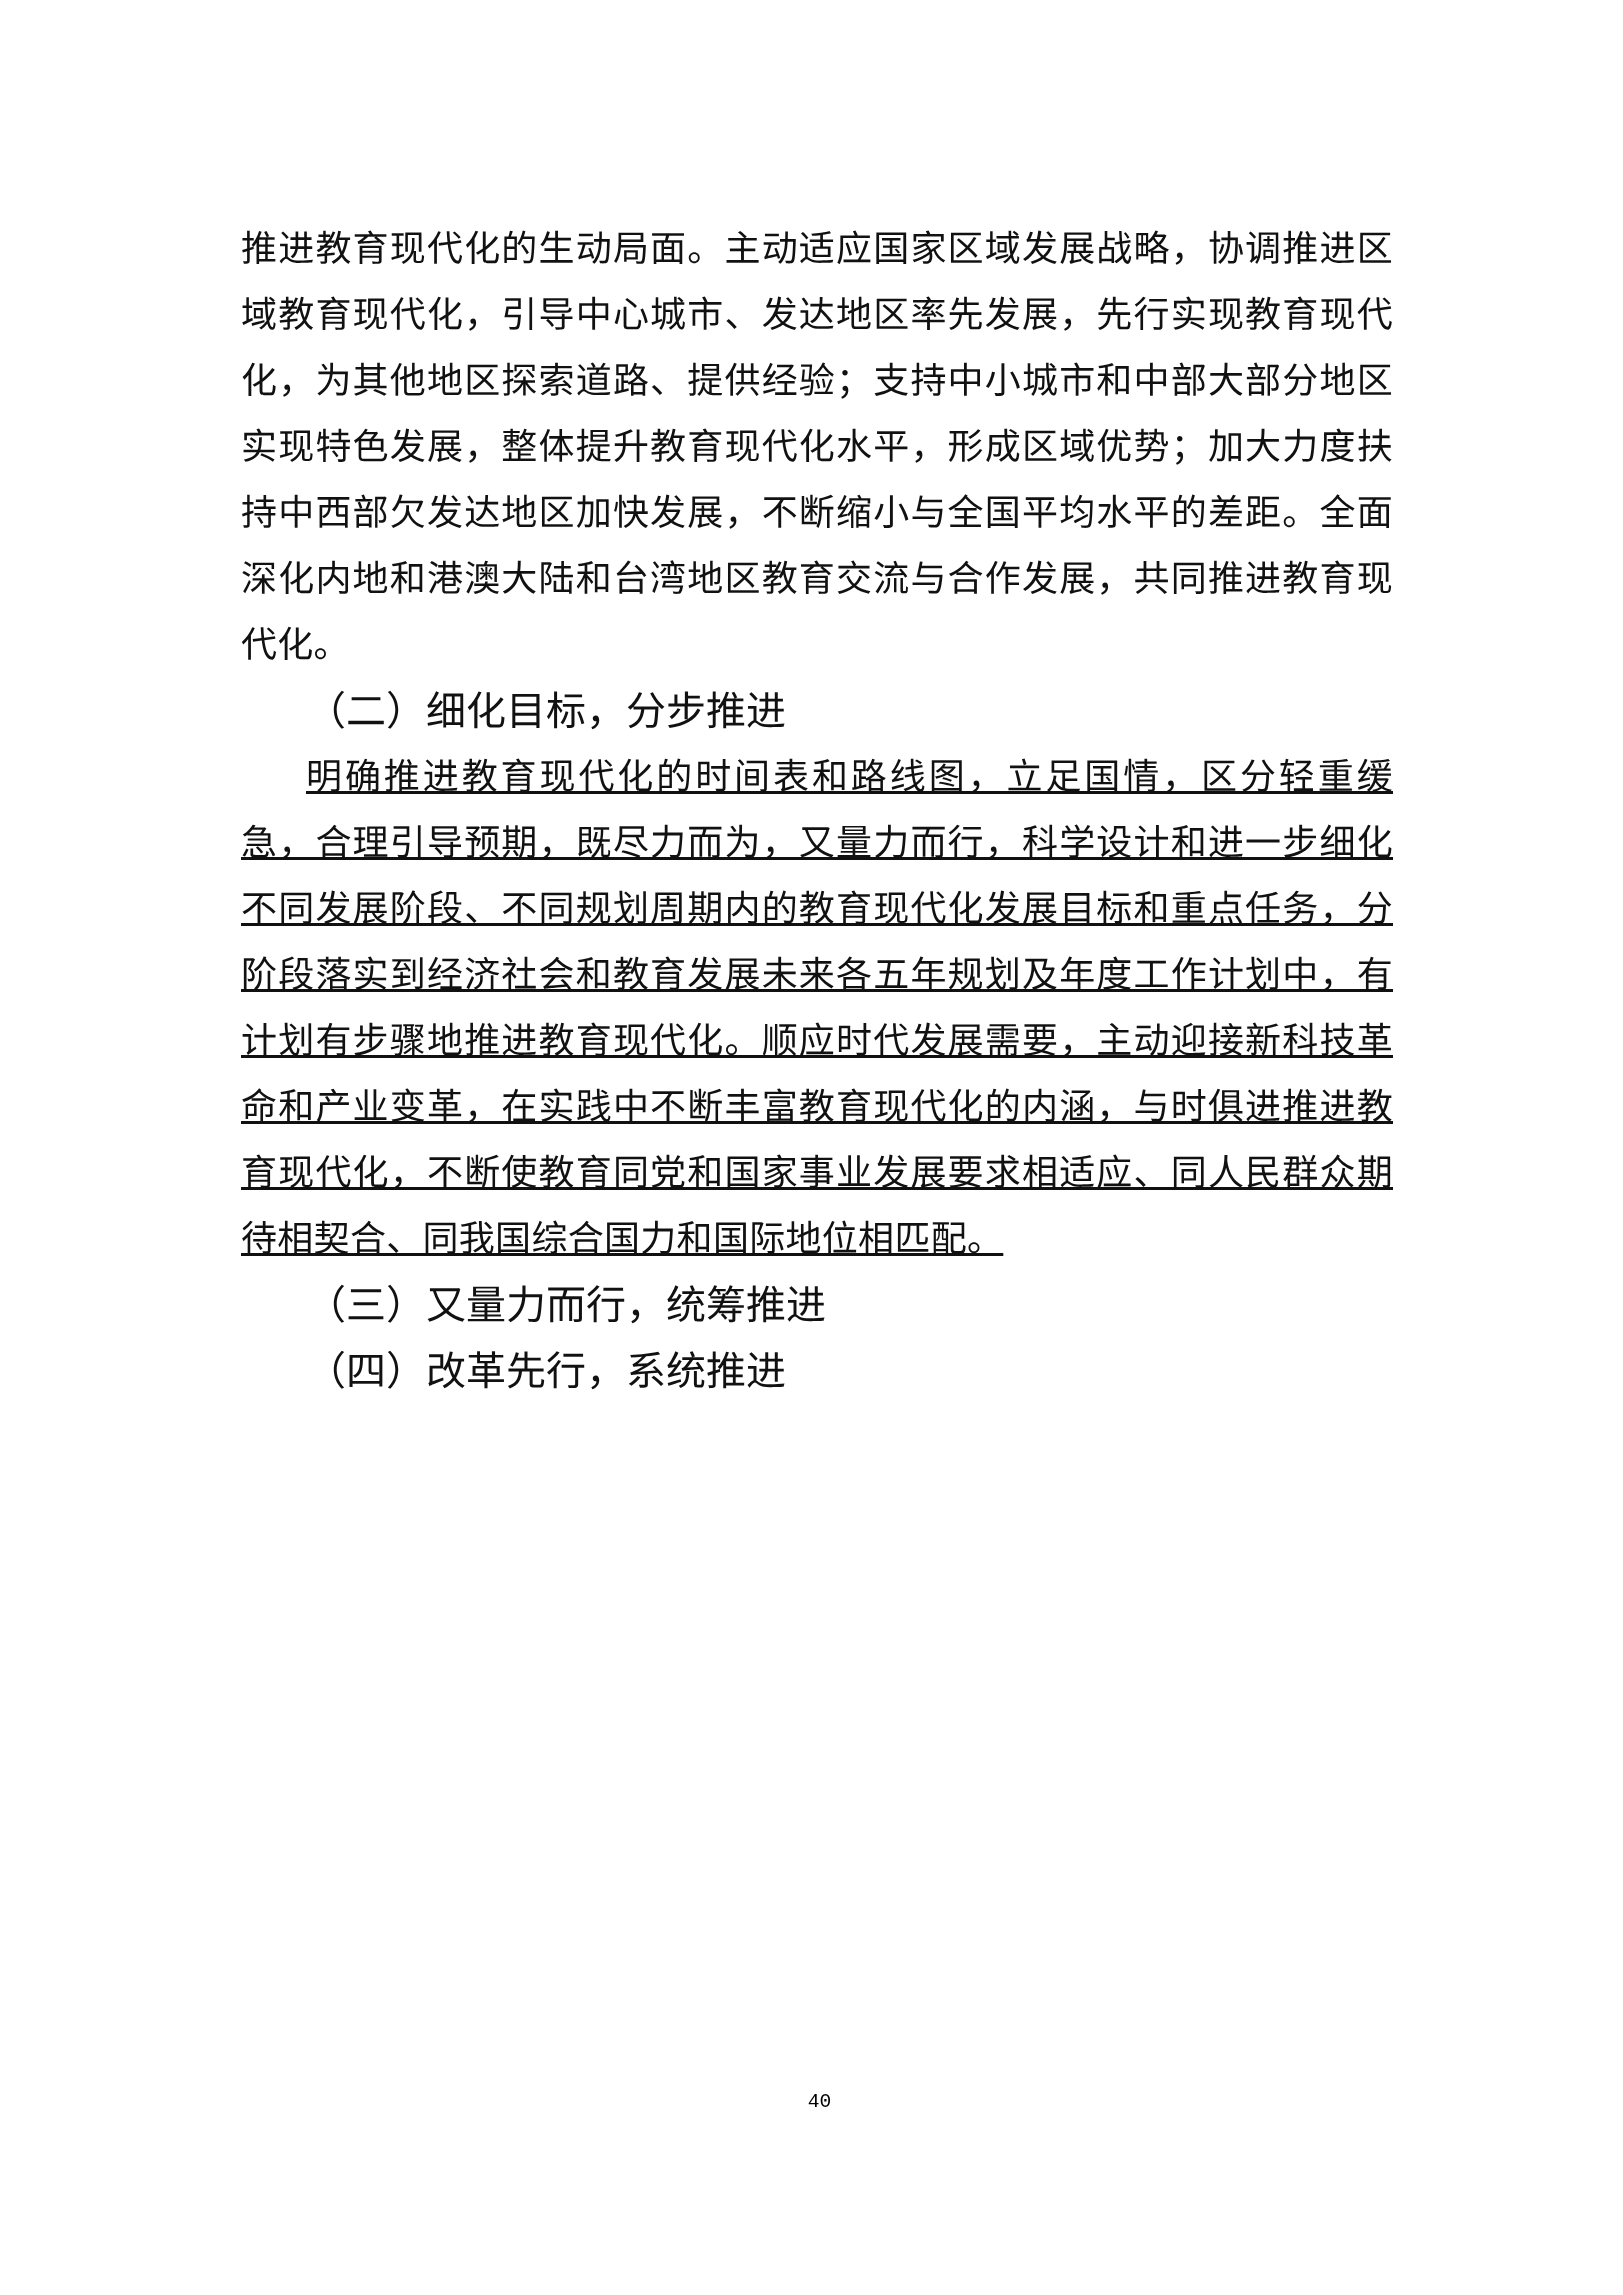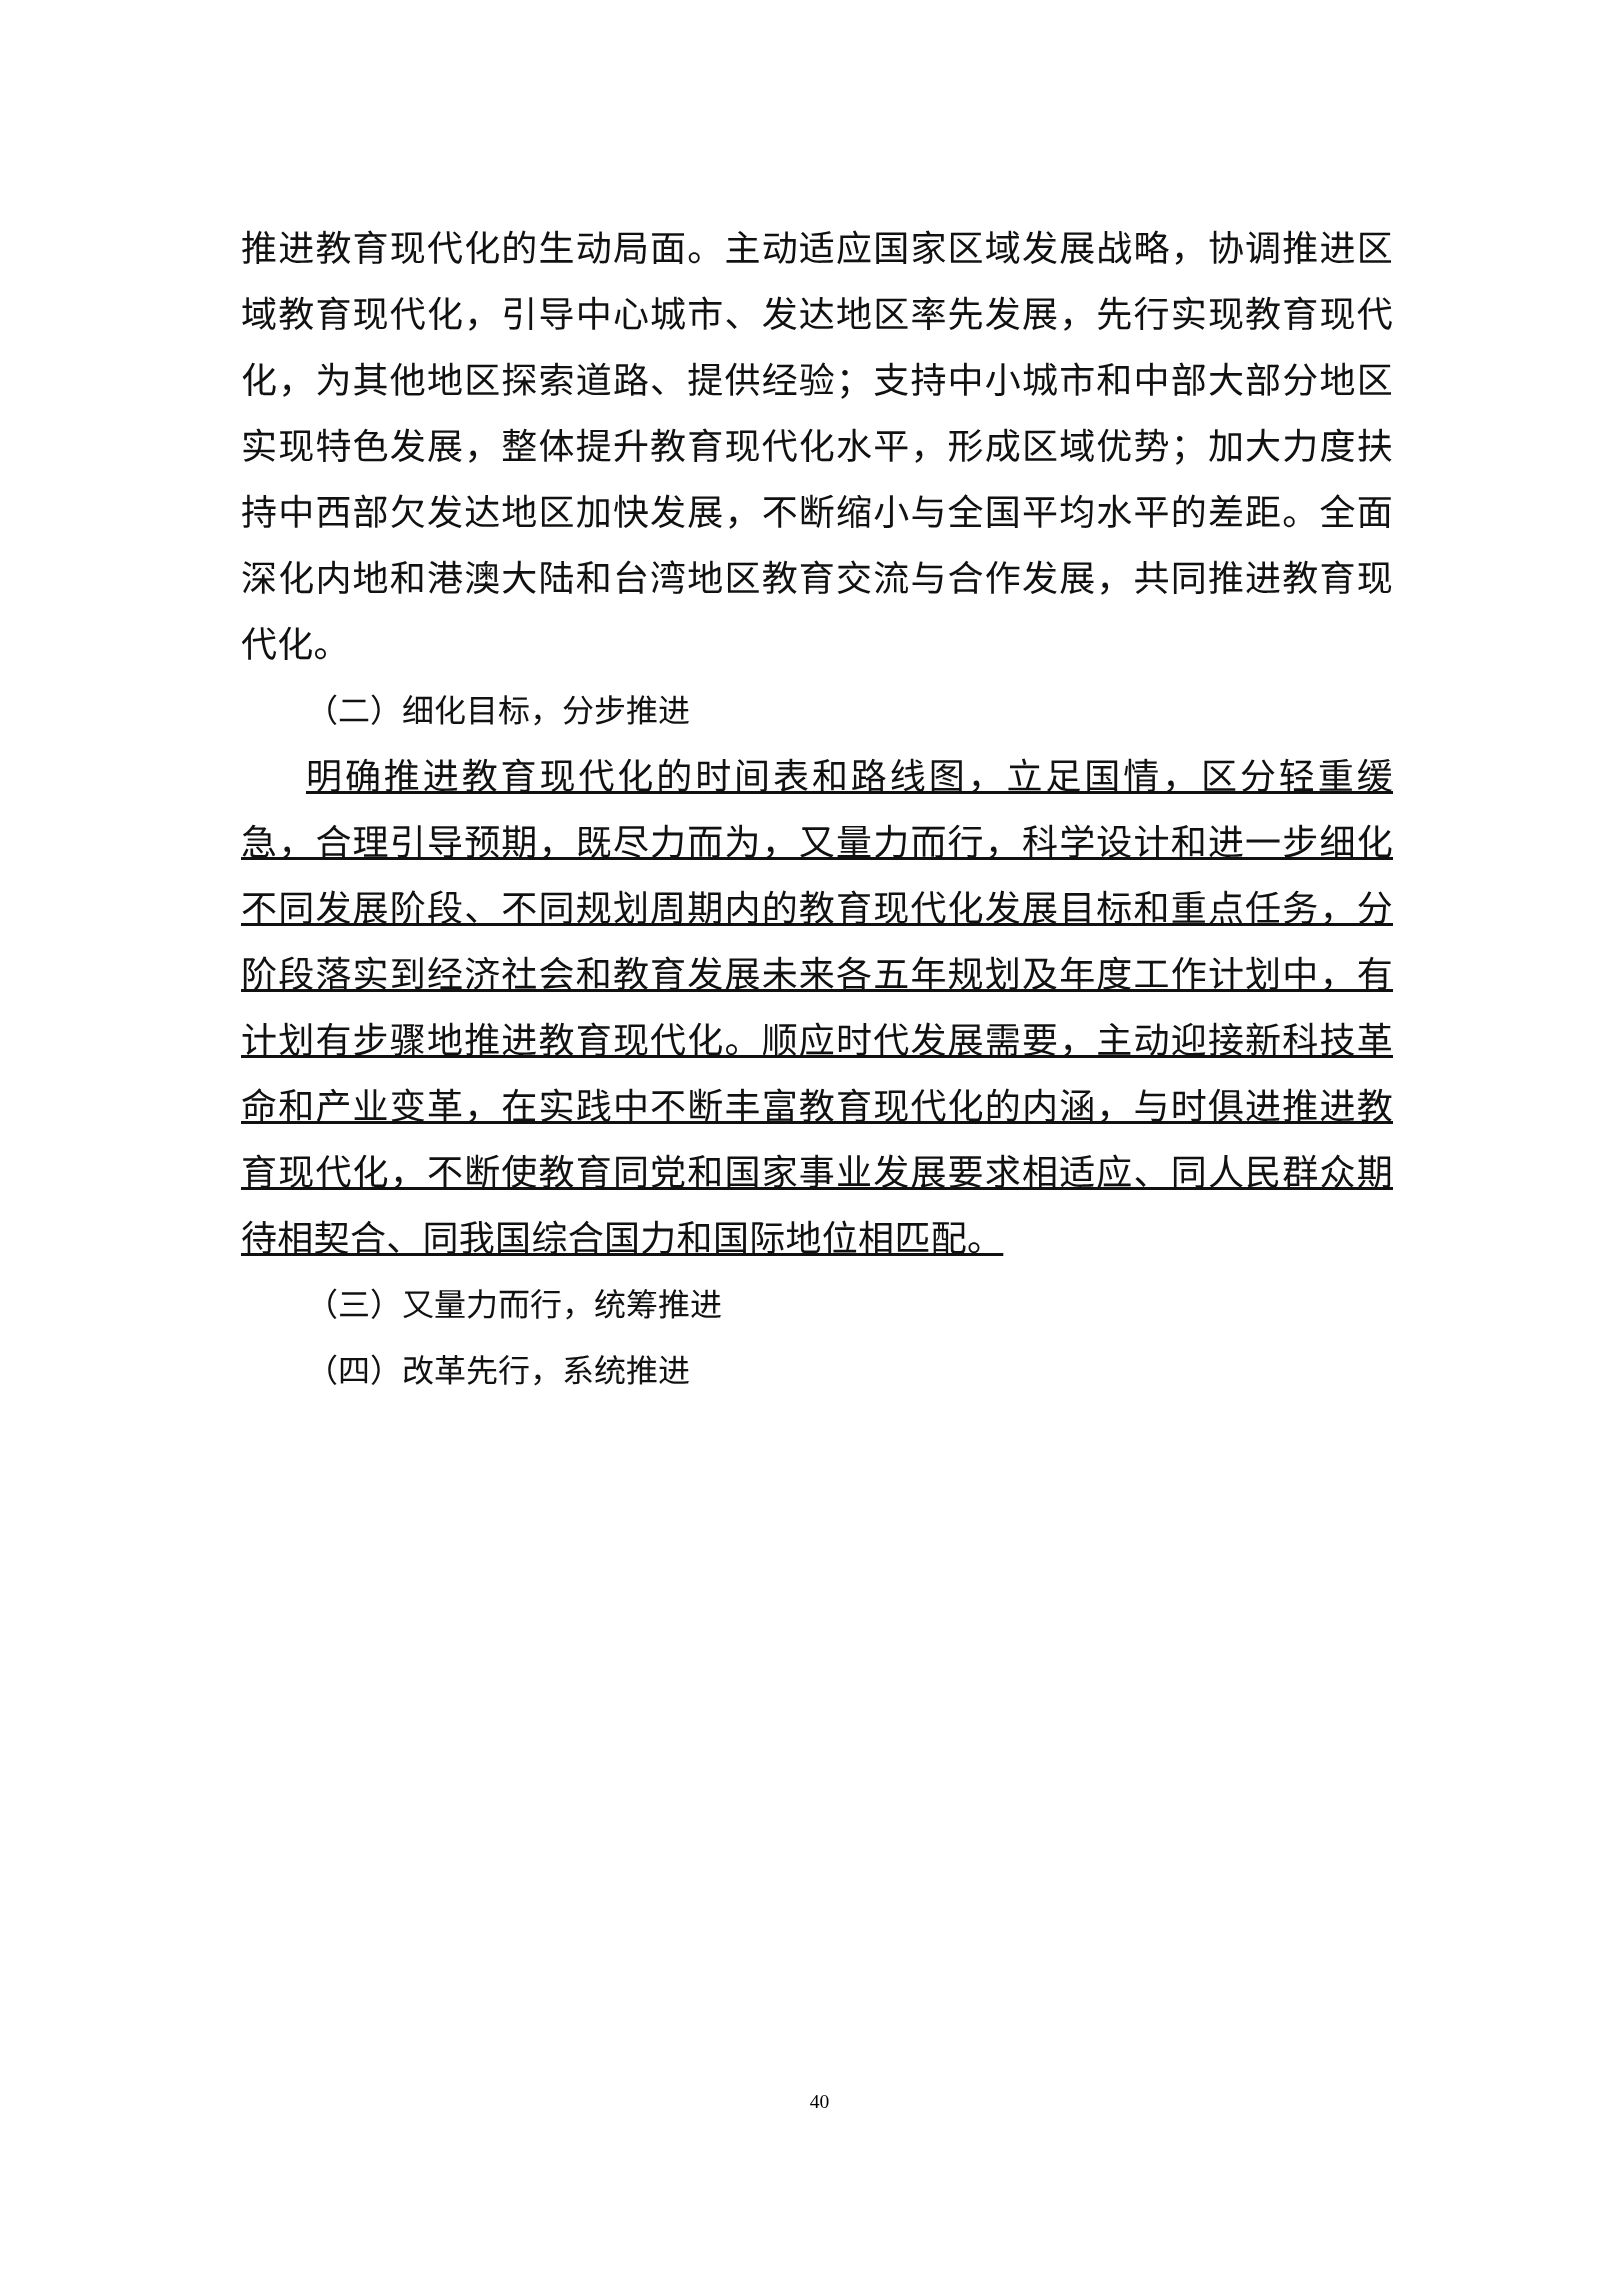--- a/index.html
+++ b/index.html
@@ -33,34 +33,34 @@
     text-justify: inter-ideograph;
     letter-spacing: 0.3px;
     margin: 0 0 0 0;
     color: #111111;
   }
   .para.indent {
     text-indent: 65px;
     text-decoration: underline;
   }
   .heading {
-    font-size: 32px;
+    font-size: 40px;
     line-height: 66px;
     text-indent: 65px;
     margin: 0;
     color: #111111;
   }
   .page-number {
     position: absolute;
     left: 0;
     right: 0;
     top: 2091px;
     text-align: center;
     font-size: 19.6px;
-    font-family: Liberation Serif, serif;
+    font-family: Liberation Mono, monospace;
     color: #000000;
     padding-left: 16px;
   }
 </style>
 </head>
 <body>
 
 <div class="page">
   <div class="content">
     <p class="para">推进教育现代化的生动局面。主动适应国家区域发展战略，协调推进区域教育现代化，引导中心城市、发达地区率先发展，先行实现教育现代化，为其他地区探索道路、提供经验；支持中小城市和中部大部分地区实现特色发展，整体提升教育现代化水平，形成区域优势；加大力度扶持中西部欠发达地区加快发展，不断缩小与全国平均水平的差距。全面深化内地和港澳大陆和台湾地区教育交流与合作发展，共同推进教育现代化。</p>

